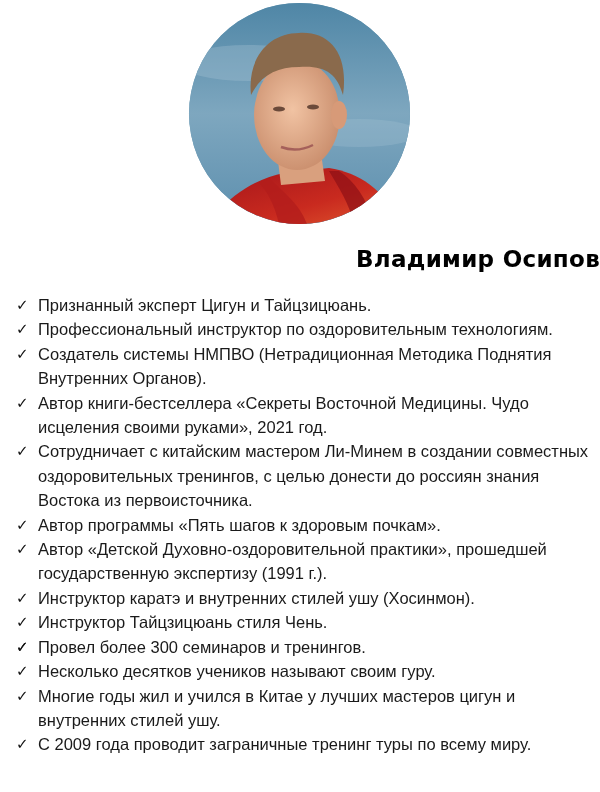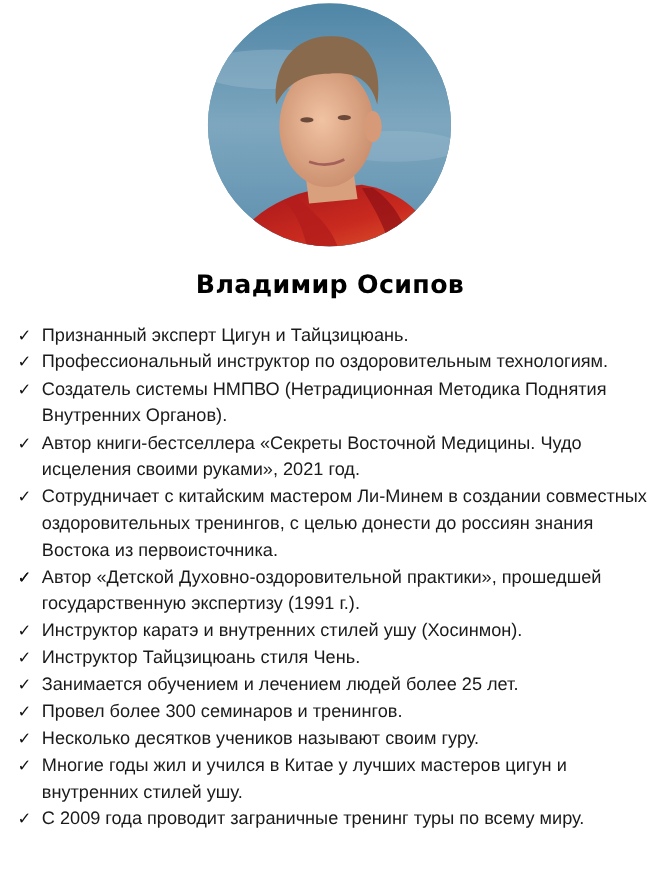--- a/index.html
+++ b/index.html
@@ -24,21 +24,21 @@
       border-radius: 50%;
       overflow: hidden;
       background: radial-gradient(ellipse at 30% 30%, #8fb3c9 0%, #5f92ad 45%, #4c7f9c 100%);
     }
     .avatar svg { display: block; width: 100%; height: 100%; }
     .name {
       position: absolute;
       left: 0;
       top: 246px;
       width: 600px;
-      text-align: center;
+      text-align: right;
       font-family: "DejaVu Sans", sans-serif;
       font-weight: bold;
       font-size: 23px;
       letter-spacing: 0.3px;
       color: #000000;
     }
     .list {
       position: absolute;
       left: 16px;
       top: 293px;
@@ -110,22 +110,22 @@
 </div>
 
 <div class="name">Владимир Осипов</div>
 
 <ul class="list">
   <li><span class="check">✓</span><span>Признанный эксперт Цигун и Тайцзицюань.</span></li>
   <li><span class="check">✓</span><span>Профессиональный инструктор по оздоровительным технологиям.</span></li>
   <li><span class="check">✓</span><span>Создатель системы НМПВО (Нетрадиционная Методика Поднятия Внутренних Органов).</span></li>
   <li><span class="check">✓</span><span>Автор книги-бестселлера «Секреты Восточной Медицины. Чудо исцеления своими руками», 2021 год.</span></li>
   <li><span class="check">✓</span><span>Сотрудничает с китайским мастером Ли-Минем в создании совместных оздоровительных тренингов, с целью донести до россиян знания Востока из первоисточника.</span></li>
-  <li><span class="check">✓</span></li>
+  <li><span class="check">✓</span><span>Автор программы «Пять шагов к здоровым почкам».</span></li>
   <li><span class="check">✓</span><span>Автор «Детской Духовно-оздоровительной практики», прошедшей государственную экспертизу (1991 г.).</span></li>
   <li><span class="check">✓</span><span>Инструктор каратэ и внутренних стилей ушу (Хосинмон).</span></li>
   <li><span class="check">✓</span><span>Инструктор Тайцзицюань стиля Чень.</span></li>
-  <li><span class="check">✓</span><span>Занимается обучением и лечением людей более 25 лет.</span></li>
+  <li><span class="check">✓</span></li>
   <li><span class="check">✓</span><span>Провел более 300 семинаров и тренингов.</span></li>
   <li><span class="check">✓</span><span>Несколько десятков учеников называют своим гуру.</span></li>
   <li><span class="check">✓</span><span>Многие годы жил и учился в Китае у лучших мастеров цигун и внутренних стилей ушу.</span></li>
   <li><span class="check">✓</span><span>С 2009 года проводит заграничные тренинг туры по всему миру.</span></li>
 </ul>
 
 </body></html>

